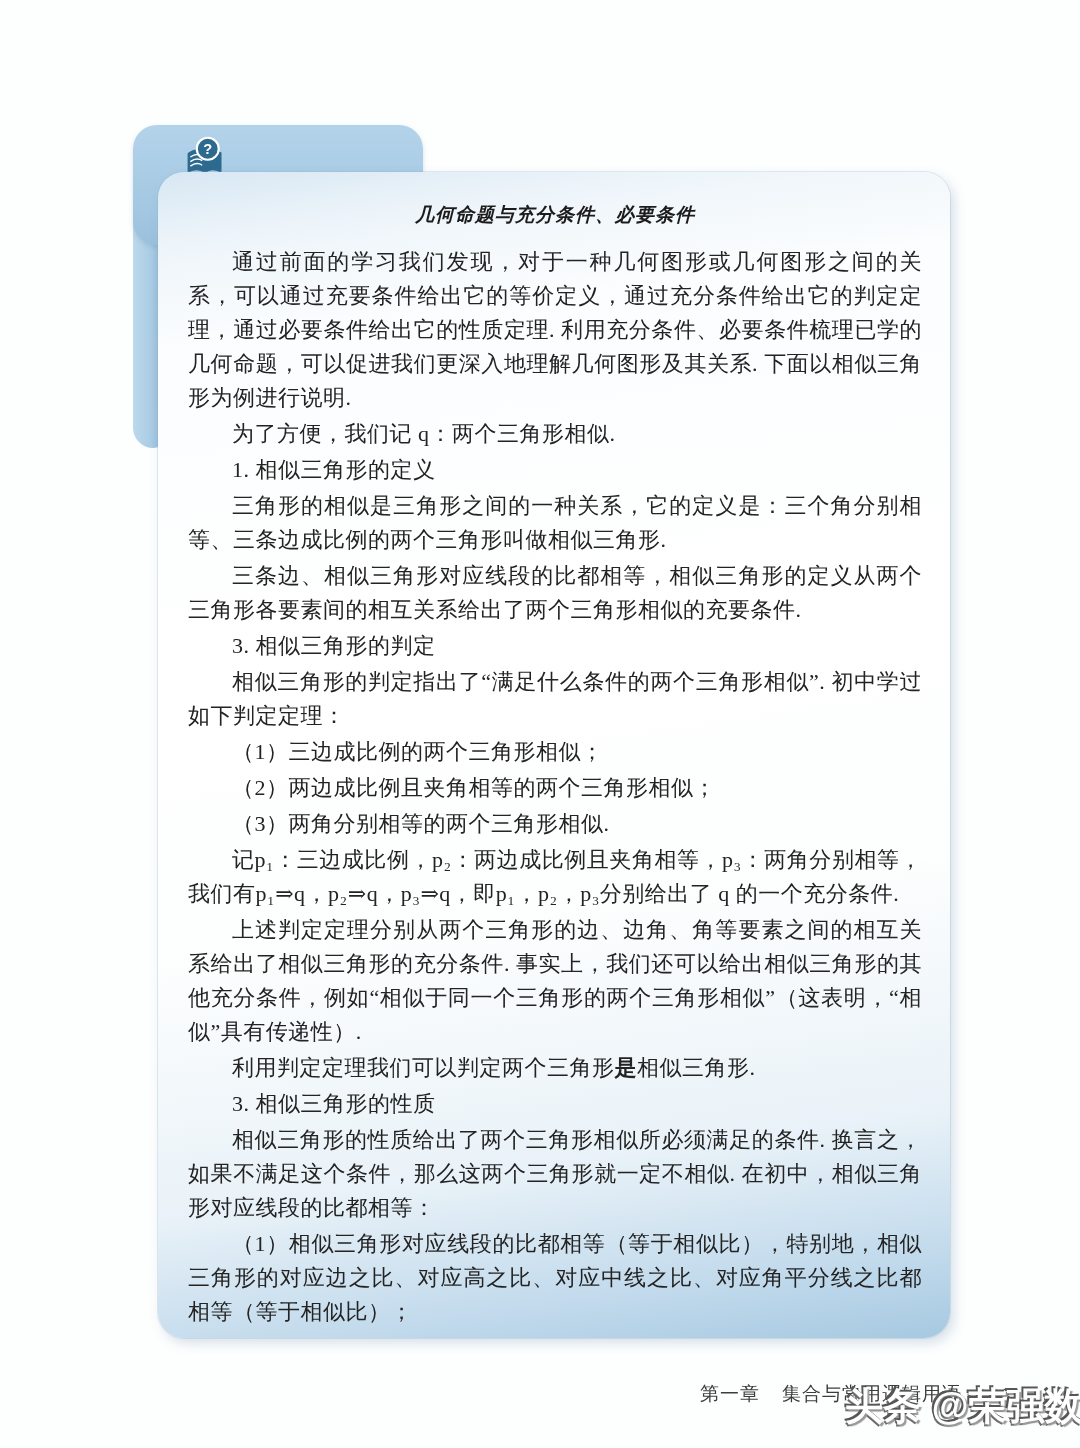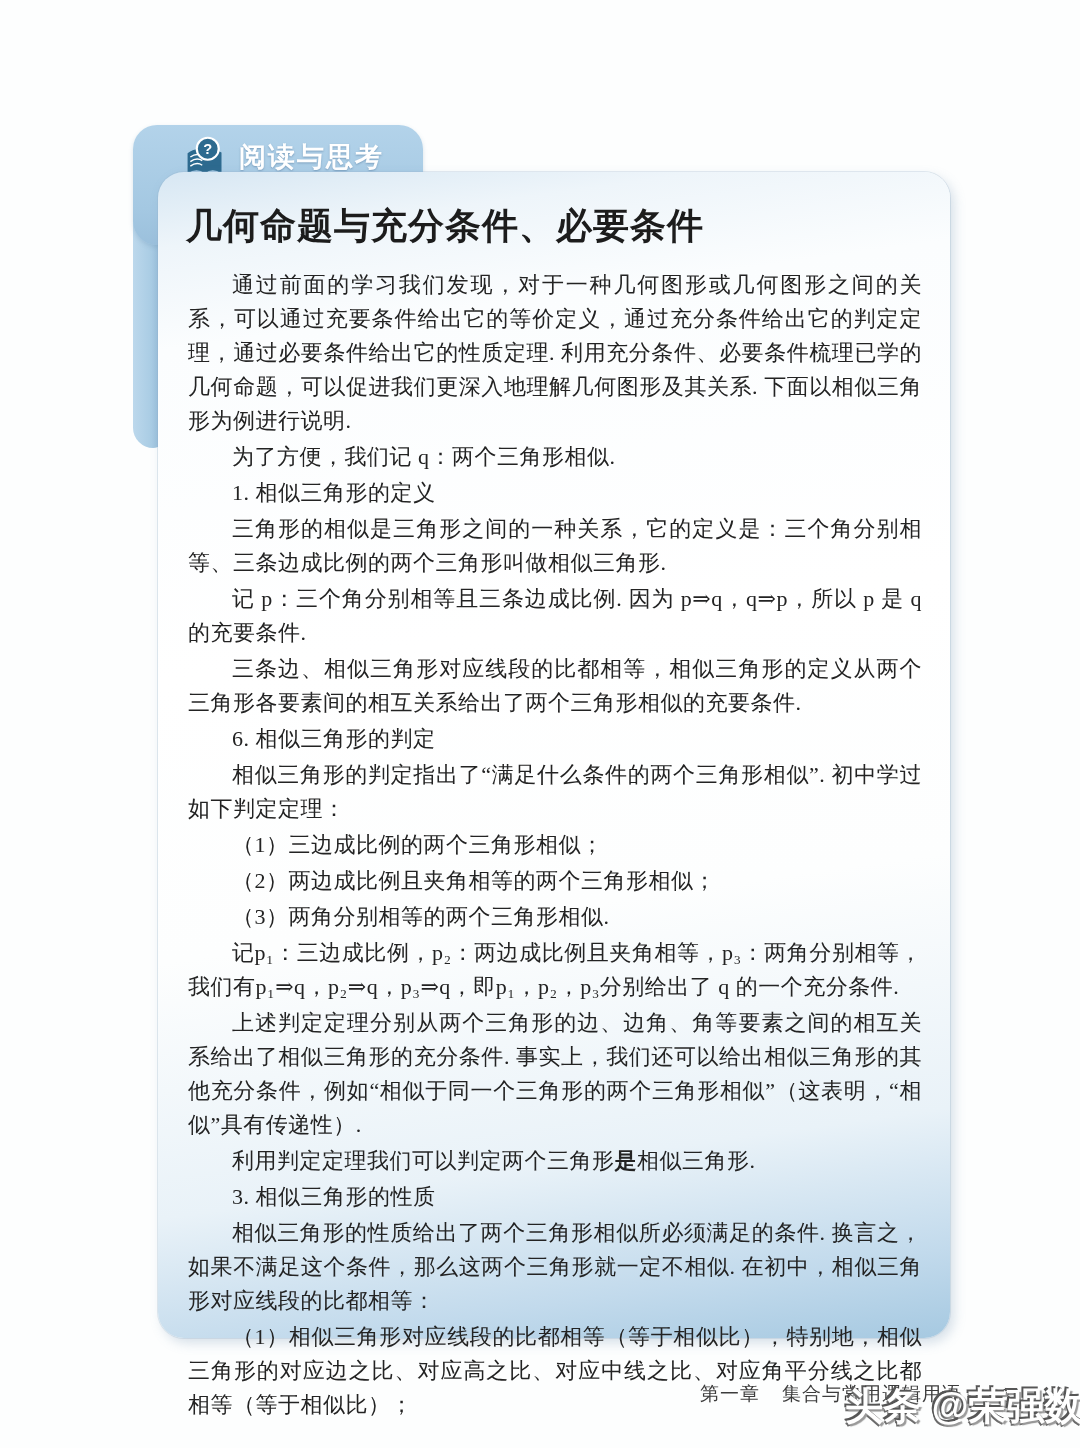--- a/index.html
+++ b/index.html
@@ -37,24 +37,25 @@
     background:linear-gradient(172deg,
        #d7e7f3 0%, #eef5fa 6%, #fbfdfe 14%,
        #ffffff 40%, #fdfefe 62%, #e9f2f8 82%,
        #c2daec 93%, #a6c9e1 100%);
     box-shadow:4px 5px 12px rgba(110,145,175,.28), 0 0 0 1px rgba(150,180,205,.25);
     box-sizing:border-box;
     padding:30px 26px 0 28px;
   }
   .article-title{
     margin:0 0 17px 0;
-    text-align:left;
+    text-align:center;
     font-family:"Liberation Sans","DejaVu Sans",sans-serif;
-    font-weight:700;font-size:36px;color:#1c1c1c;
+    font-weight:700;font-size:19px;color:#1c1c1c;
     letter-spacing:1px;
+    font-style:italic;
   }
   .article p{
     margin:2px;
     text-indent:2em;
     font-size:22px;line-height:34px;color:#232323;
     text-align:justify;
     letter-spacing:.5px;
   }
   .article b.emph{
     font-family:"Liberation Sans","DejaVu Sans",sans-serif;
@@ -88,33 +89,31 @@
   <div class="folder-tab">
     <span class="tab-icon">
       <svg width="44" height="44" viewBox="0 0 48 48">
         <path d="M5 20 Q15 12 24 18 L24 42 Q15 35 5 42 Z" fill="#2d6a8f"></path>
         <path d="M24 18 Q32 13 42 19 L42 42 Q32 35 24 42 Z" fill="#2d6a8f"></path>
         <path d="M8 24 Q15 19 21 23 M8 29 Q15 24 21 28 M8 34 Q15 29 21 33" stroke="#ffffff" stroke-width="1.6" fill="none"></path>
         <circle cx="27" cy="15" r="12" fill="#2d6a8f" stroke="#ffffff" stroke-width="2.4"></circle>
         <text x="27" y="21" text-anchor="middle" font-size="16" font-weight="bold" fill="#ffffff" font-family="Liberation Sans, DejaVu Sans, sans-serif">?</text>
       </svg>
     </span>
-    <span class="tab-label">阅读与思考</span>
   </div>
 
   <div class="card">
     <h1 class="article-title">几何命题与充分条件、必要条件</h1>
     <div class="article">
       <p>通过前面的学习我们发现，对于一种几何图形或几何图形之间的关系，可以通过充要条件给出它的等价定义，通过充分条件给出它的判定定理，通过必要条件给出它的性质定理. 利用充分条件、必要条件梳理已学的几何命题，可以促进我们更深入地理解几何图形及其关系. 下面以相似三角形为例进行说明.</p>
       <p>为了方便，我们记 q：两个三角形相似.</p>
       <p>1. 相似三角形的定义</p>
       <p>三角形的相似是三角形之间的一种关系，它的定义是：三个角分别相等、三条边成比例的两个三角形叫做相似三角形.</p>
-      <p>记 p：三个角分别相等且三条边成比例. 因为 p⇒q，q⇒p，所以 p 是 q 的充要条件.</p>
       <p>三条边、相似三角形对应线段的比都相等，相似三角形的定义从两个三角形各要素间的相互关系给出了两个三角形相似的充要条件.</p>
-      <p>6. 相似三角形的判定</p>
+      <p>3. 相似三角形的判定</p>
       <p>相似三角形的判定指出了“满足什么条件的两个三角形相似”. 初中学过如下判定定理：</p>
       <p>（1）三边成比例的两个三角形相似；</p>
       <p>（2）两边成比例且夹角相等的两个三角形相似；</p>
       <p>（3）两角分别相等的两个三角形相似.</p>
       <p>记p₁：三边成比例，p₂：两边成比例且夹角相等，p₃：两角分别相等，我们有p₁⇒q，p₂⇒q，p₃⇒q，即p₁，p₂，p₃分别给出了 q 的一个充分条件.</p>
       <p>上述判定定理分别从两个三角形的边、边角、角等要素之间的相互关系给出了相似三角形的充分条件. 事实上，我们还可以给出相似三角形的其他充分条件，例如“相似于同一个三角形的两个三角形相似”（这表明，“相似”具有传递性）.</p>
       <p><span>利用判定定理我们可以判定两个三角形</span><b class="emph">是</b><span>相似三角形.</span></p>
       <p>3. 相似三角形的性质</p>
       <p>相似三角形的性质给出了两个三角形相似所必须满足的条件. 换言之，如果不满足这个条件，那么这两个三角形就一定不相似. 在初中，相似三角形对应线段的比都相等：</p>
       <p>（1）相似三角形对应线段的比都相等（等于相似比），特别地，相似三角形的对应边之比、对应高之比、对应中线之比、对应角平分线之比都相等（等于相似比）；</p>

